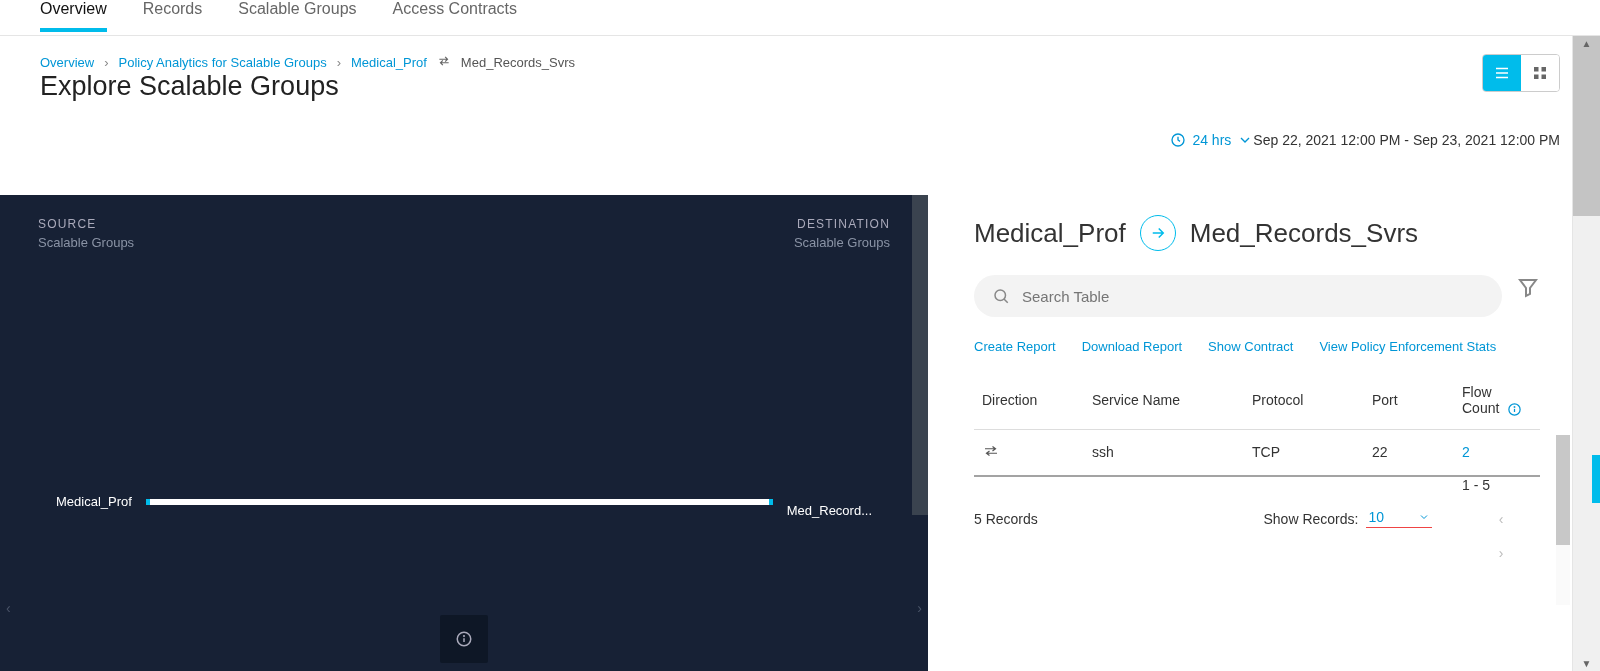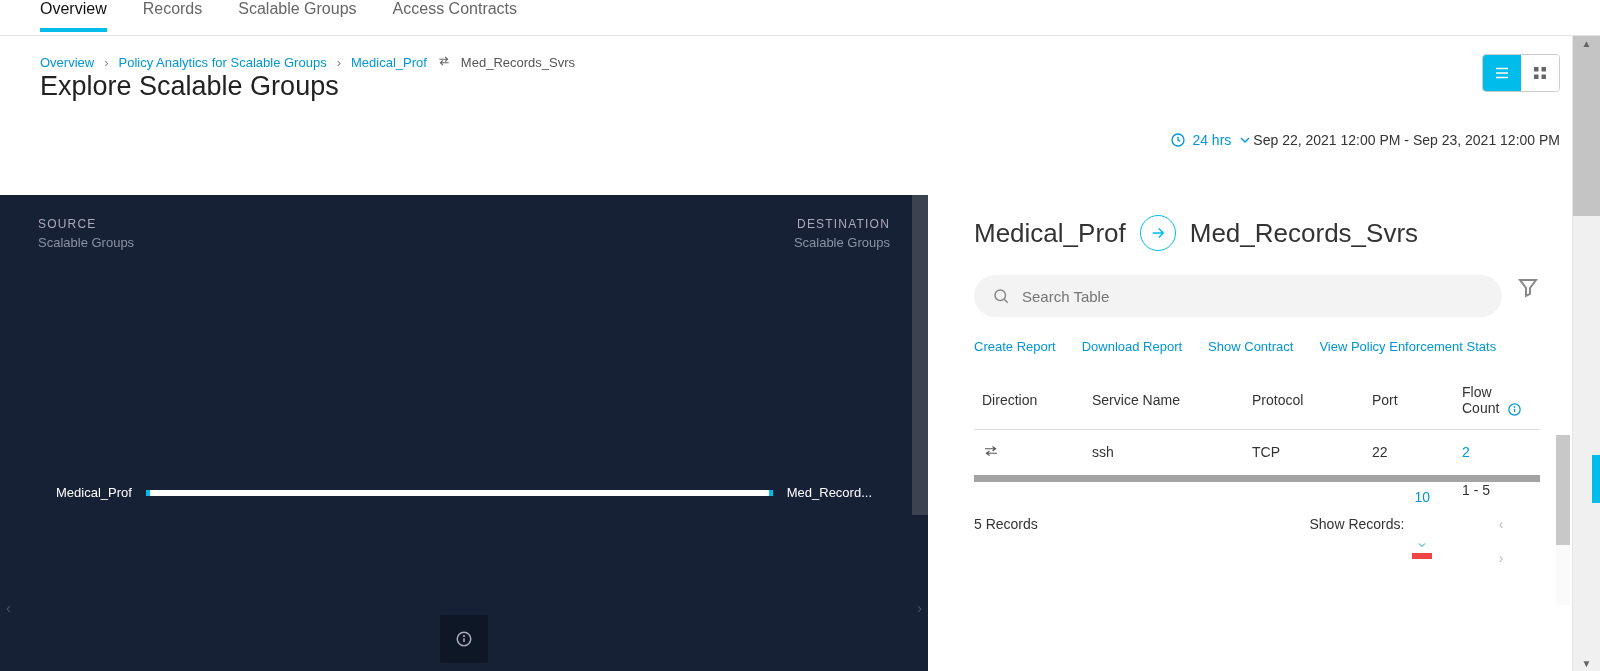--- a/index.html
+++ b/index.html
@@ -23,51 +23,51 @@
   .time-range { color:#333; }
   .main-area { position: absolute; top: 195px; left: 0; right: 30px; bottom: 0; display: flex; }
   .viz-panel { width: 928px; background: #172135; color: #ccd; position: relative; }
   .viz-header { display:flex; justify-content: space-between; padding: 22px 38px 0 38px; }
   .viz-col { font-size: 11px; }
   .viz-col .lbl1 { letter-spacing: 1.2px; color:#aab; margin-bottom:4px; font-size:12px;}
   .viz-col .lbl2 { color:#8a93a5; font-size:13px;}
   .viz-right { text-align:right; }
   .viz-flow { position:absolute; top:290px; left:0; right:0; display:flex; align-items:center; padding:0 56px; }
   .viz-node-l { color:#fff; font-size:13px; white-space:nowrap; }
-  .viz-node-r { color:#fff; font-size:13px; white-space:nowrap; }
+  .viz-node-r { color:#fff; font-size:13px; white-space:nowrap;margin-top:18px; }
   .viz-bar { flex:1; height:6px; background:#fff; margin:0 14px; border-left:4px solid #00bceb; border-right:4px solid #00bceb; }
   .viz-arrow-l, .viz-arrow-r { position:absolute; top:405px; color:#4a5468; font-size:14px; cursor:pointer; }
   .viz-arrow-l { left:6px; }
   .viz-arrow-r { right:6px; }
   .viz-info { position:absolute; bottom:8px; left:50%; transform:translateX(-50%); width:48px; height:48px; background:#0e1726; display:flex; align-items:center; justify-content:center; color:#aab; border-radius:2px; cursor:pointer; }
   .viz-scroll-track { position:absolute; right:0; top:0; width:16px; height:320px; background:#3a434f; }
   .detail-panel { flex:1; padding: 20px 30px 0 46px; position:relative; }
   .detail-header { display:flex; align-items:center; gap:14px; font-size:26px; color:#333; font-weight:400; }
   .arrow-circle { width:36px; height:36px; border:1px solid #00bceb; border-radius:50%; display:flex; align-items:center; justify-content:center; color:#00bceb; }
   .arrow-circle svg { width:18px; height:18px; }
   .search-row { display:flex; align-items:flex-start; margin-top:24px; gap:14px; }
   .search-box { flex:1; background:#f3f3f3; border-radius:22px; height:42px; display:flex; align-items:center; padding:0 18px; color:#888; }
   .search-box svg { width:18px; height:18px; margin-right:12px; }
   .search-box input { border:none; background:transparent; outline:none; font-size:15px; flex:1; }
   .filter-btn { width:24px; height:24px; display:flex; align-items:center; justify-content:center; color:#888; cursor:pointer; }
   .action-links { display:flex; gap:26px; margin-top:22px; font-size:13px; }
   .action-links a { color:#0096d6; text-decoration:none; cursor:pointer; }
   .tbl { width:100%; margin-top:18px; border-collapse:collapse; }
   .tbl th { text-align:left; font-weight:400; font-size:14px; color:#333; padding:12px 8px; border-bottom:1px solid #ddd; }
-  .tbl td { padding:14px 8px; font-size:14px; border-bottom:7px solid #a3a3a3; color:#333; }
+  .tbl td { padding:14px 8px; font-size:14px; border-bottom:2px solid #a3a3a3; color:#333; }
   .tbl td.link { color:#0096d6; cursor:pointer; }
   .tbl td.dir svg { width:18px; height:14px; color:#555; }
   .info-icon-inline { display:inline-flex; color:#0096d6; margin-left:4px; vertical-align:middle; }
   .info-icon-inline svg { width:15px; height:15px; }
   .table-scroll { position:absolute; right:0; top:240px; width:14px; height:170px; background:#fafafa; }
   .table-scroll .thumb { width:100%; height:110px; background:#c8c8c8; }
   .footer-row { display:flex; align-items:center; gap:30px; font-size:14px; color:#333; }
   .footer-row .spacer { flex:1; }
   .show-rec { display:flex; align-items:center; gap:8px; }
-  .show-rec .val { color:#0096d6; display:flex; align-items:center; gap:34px; border-bottom:6px solid #ef4444; padding:0 2px 2px 2px;flex-direction:column; }
+  .show-rec .val { color:#0096d6; display:flex; align-items:center; gap:34px; border-bottom:1px solid #ef4444; padding:0 2px 2px 2px; }
   .show-rec .val svg { width:12px; height:12px; }
   .pager { display:flex; align-items:center; gap:18px; color:#bbb;flex-direction:column; }
   .pager .num { color:#333; margin-right:50px; }
   .right-scrollbar { position:absolute; top:36px; right:0; width:28px; bottom:0; background:#f0f0f0; border-left:1px solid #e5e5e5; }
   .right-scrollbar .thumb { width:100%; height:180px; background:#c4c4c4; }
   .right-scrollbar .arrow { position:absolute; left:0; right:0; text-align:center; font-size:10px; color:#666; }
   .right-scrollbar .arrow.top { top:2px; }
   .right-scrollbar .arrow.bot { bottom:2px; }
   .accent-bar { position:absolute; right:0; top:455px; width:8px; height:48px; background:#00bceb; }
 </style>

